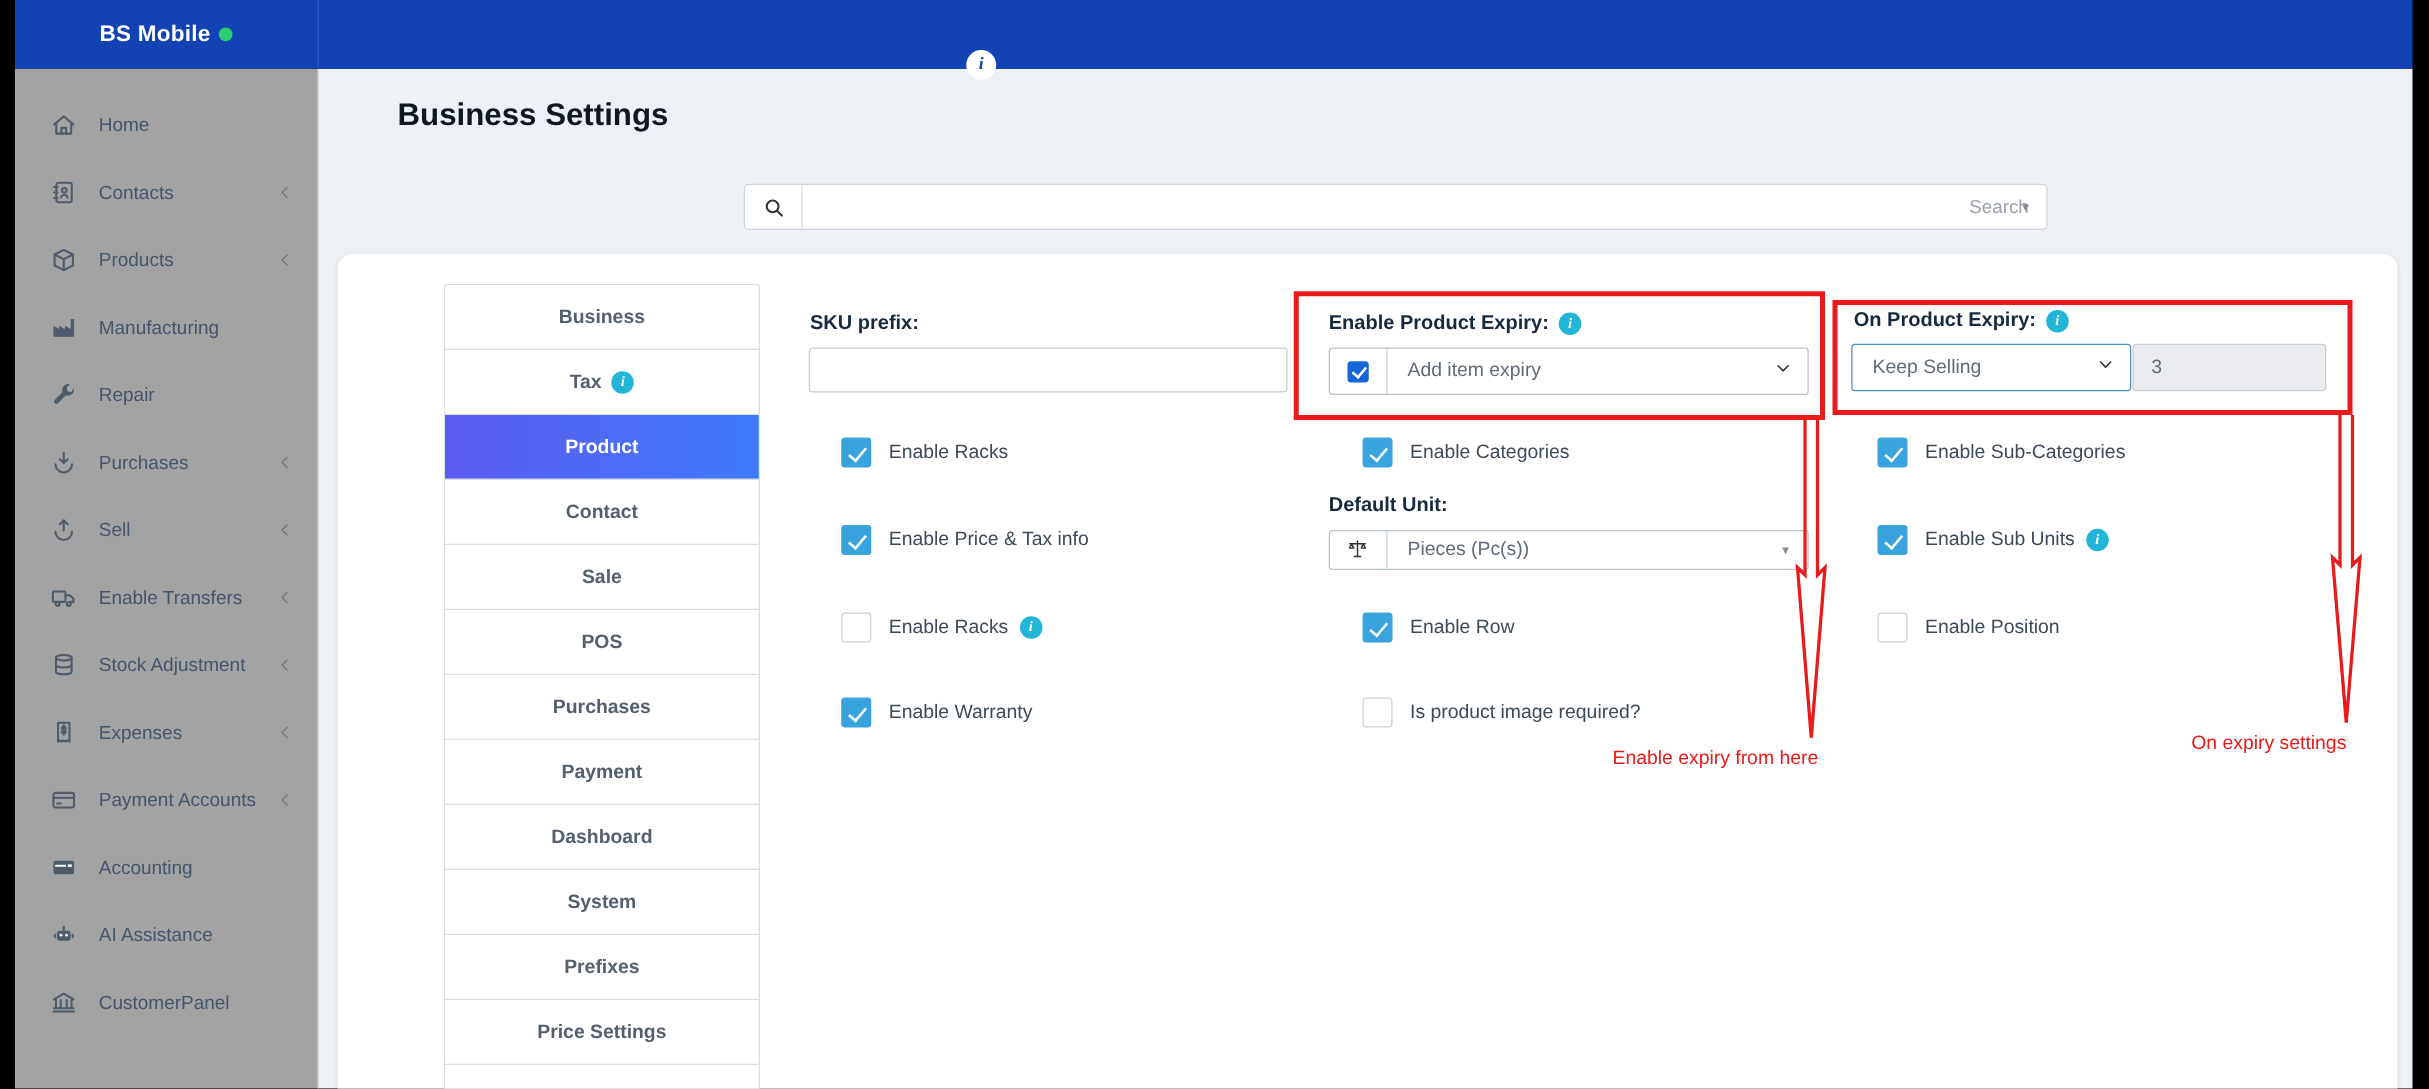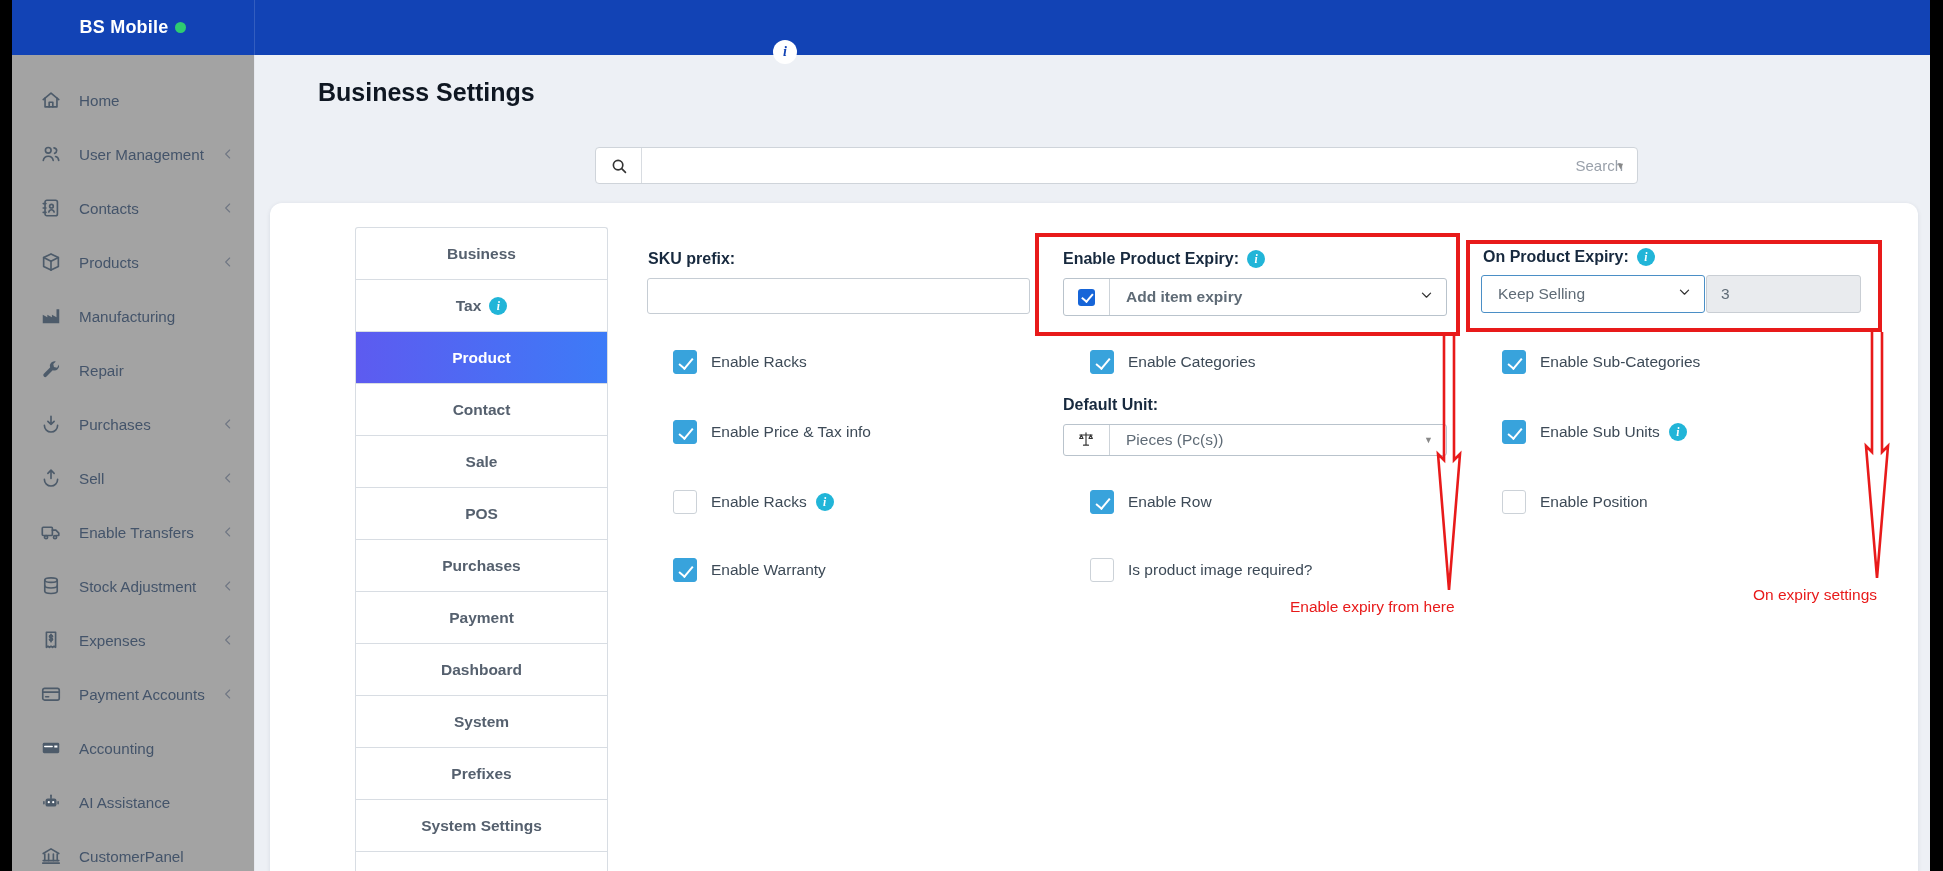--- a/index.html
+++ b/index.html
@@ -211,36 +211,20 @@
               <path d="M5.5 10v9.5h13V10"></path>
               <path d="M10 19.5v-5h4v5"></path>
             </svg>
           </span>
     <span class="sb-label">Home</span>
 
   </div>
         <div class="sb-item">
     <span class="sb-icon">
             <svg viewBox="0 0 24 24" fill="none" stroke="currentColor" stroke-width="1.8" stroke-linecap="round" stroke-linejoin="round" width="100%" height="100%">
-              <circle cx="9" cy="8" r="3.1"></circle>
-              <path d="M3.6 19c.5-3 2.5-4.6 5.4-4.6s4.9 1.6 5.4 4.6"></path>
-              <path d="M15.3 5.3c1.7.3 2.9 1.5 2.9 3s-1 2.6-2.3 3"></path>
-              <path d="M17 14.8c2 .5 3.2 2 3.4 4.2"></path>
-            </svg>
-          </span>
-    <span class="sb-label">User Management</span>
-    <span class="sb-chev">
-            <svg viewBox="0 0 24 24" fill="none" stroke="currentColor" stroke-width="1.6" stroke-linecap="round" stroke-linejoin="round" width="100%" height="100%">
-              <path d="M14.5 6 8.5 12l6 6"></path>
-            </svg>
-          </span>
-  </div>
-        <div class="sb-item">
-    <span class="sb-icon">
-            <svg viewBox="0 0 24 24" fill="none" stroke="currentColor" stroke-width="1.8" stroke-linecap="round" stroke-linejoin="round" width="100%" height="100%">
               <rect x="5.5" y="3.5" width="13.5" height="17" rx="2"></rect>
               <path d="M3.5 7.2h3M3.5 12h3M3.5 16.8h3"></path>
               <circle cx="12.5" cy="10" r="2"></circle>
               <path d="M9.6 16.4c.5-1.7 1.5-2.5 2.9-2.5s2.4.8 2.9 2.5"></path>
             </svg>
           </span>
     <span class="sb-label">Contacts</span>
     <span class="sb-chev">
             <svg viewBox="0 0 24 24" fill="none" stroke="currentColor" stroke-width="1.6" stroke-linecap="round" stroke-linejoin="round" width="100%" height="100%">
               <path d="M14.5 6 8.5 12l6 6"></path>
@@ -456,35 +440,35 @@
       <div class="tab">
     <span class="tab-label">Dashboard</span>
   </div>
       <div class="tab">
     <span class="tab-label">System</span>
   </div>
       <div class="tab">
     <span class="tab-label">Prefixes</span>
   </div>
       <div class="tab">
-    <span class="tab-label">System Settings</span>
+    <span class="tab-label">Price Settings</span>
   </div>
       <div class="tab">
     <span class="tab-label">SMS Settings</span>
   </div>
     </div>
 
   <div class="flabel" style="left:648px; top:250px;">SKU prefix:</div>
   <input class="text-input" style="left: 647px; top: 278px; width: 383px; height: 36px;" value="">
 
   <div class="flabel" style="left:1063px; top:250px;">
     <span>Enable Product Expiry:</span>
     <span class="info-ic"></span>
   </div>
-  <div class="igroup" style="left:1063px; top:278px; width:384px; height:38px;font-weight:bold;">
+  <div class="igroup" style="left:1063px; top:278px; width:384px; height:38px;">
     <div class="iaddon">
       <span class="native-cb"></span>
     </div>
     <div class="sel-text">Add item expiry</div>
     <span class="sel-chev"><span style="display: inline-flex; width: 15px; height: 15px;">
           <svg viewBox="0 0 24 24" fill="none" stroke="currentColor" stroke-width="2" stroke-linecap="round" stroke-linejoin="round" width="100%" height="100%">
             <path d="M5.5 9 12 15.5 18.5 9"></path>
           </svg>
         </span></span>
   </div>

